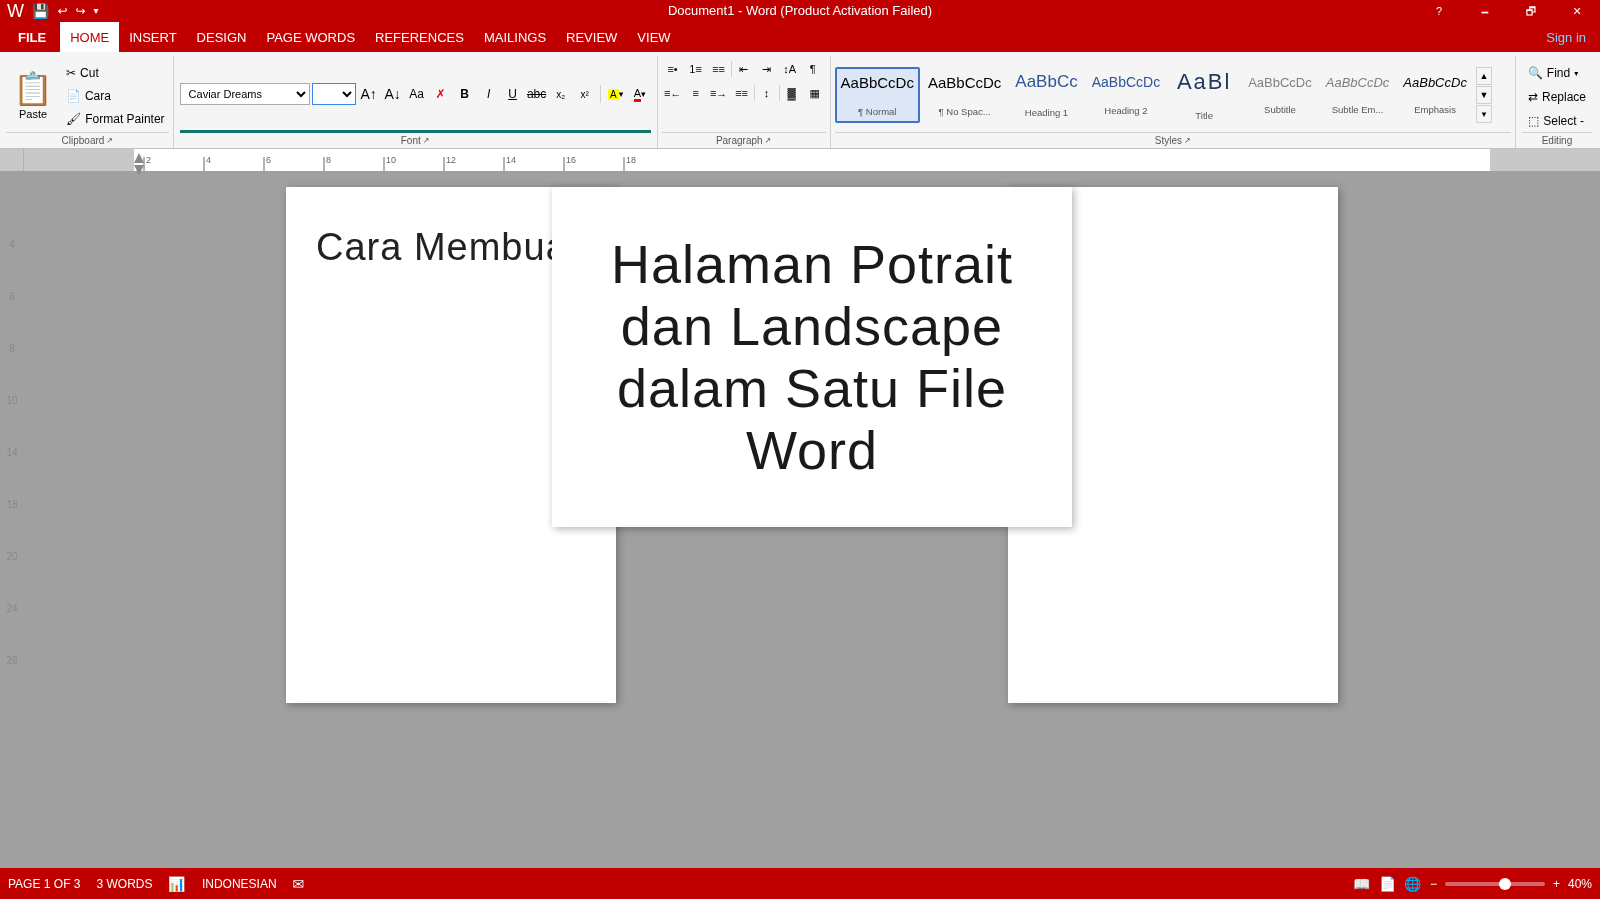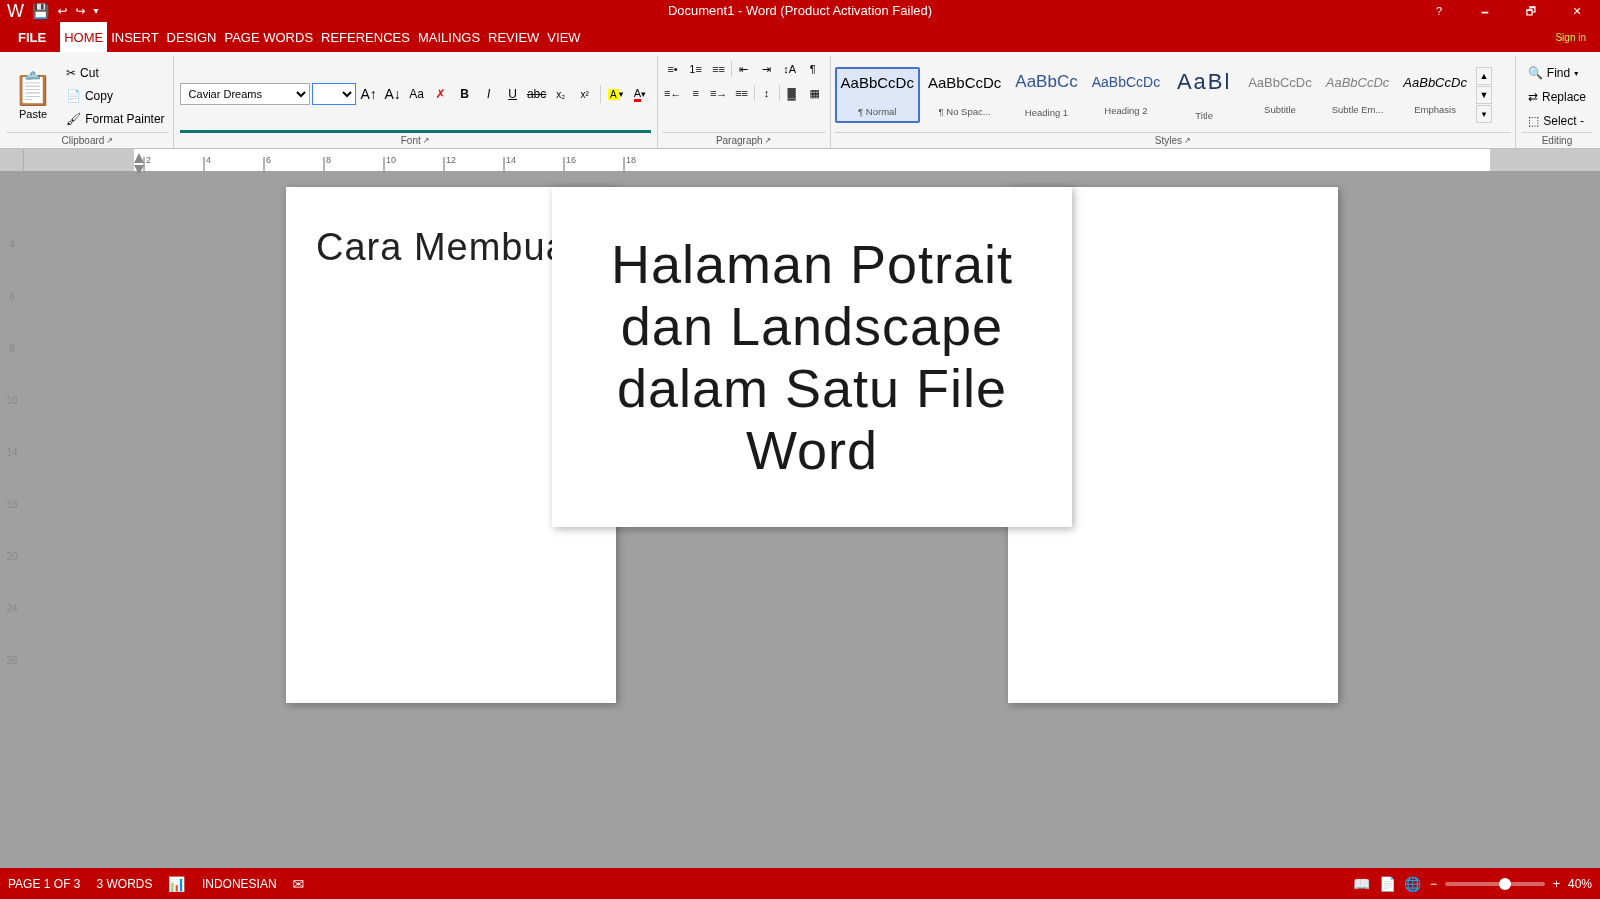--- a/index.html
+++ b/index.html
@@ -66,31 +66,31 @@
       font-weight: bold;
       padding: 4px 14px;
       height: 30px;
       display: flex;
       align-items: center;
       cursor: pointer;
     }
     .menu-item {
       color: white;
       font-size: 13px;
-      padding: 4px 4px;
+      padding: 4px 10px;
       height: 30px;
       display: flex;
       align-items: center;
       cursor: pointer;
     }
     .menu-item.active { background: white; color: #c00000; }
     .menu-sign-in {
       margin-left: auto;
-      color: #bef264;
-      font-size: 10px;
+      color: #7dd3fc;
+      font-size: 13px;
       padding: 0 10px;
     }
     .paste-btn {
       display: flex;
       flex-direction: column;
       align-items: center;
       justify-content: center;
       width: 54px;
       cursor: pointer;
       padding: 4px;
@@ -369,21 +369,21 @@
           <div style="font-size:32px;">📋</div>
           <div style="font-size:11px;">Paste</div>
         </div>
         <div style="display:flex;flex-direction:column;justify-content:flex-start;gap:1px;padding-top:4px;">
           <div class="ribbon-small-btn">
             <span>✂</span>
             <span>Cut</span>
           </div>
           <div class="ribbon-small-btn">
             <span>📄</span>
-            <span>Copy</span>
+            <span>Cara</span>
           </div>
           <div class="ribbon-small-btn">
             <span>🖌</span>
             <span>Format Painter</span>
           </div>
         </div>
       </div>
       <div style="font-size:10px;color:#555;text-align:center;border-top:1px solid #d0d0d0;padding-top:2px;display:flex;align-items:center;justify-content:center;">
         <span>Clipboard</span>
         <span style="font-size:8px;margin-left:2px;">↗</span>

